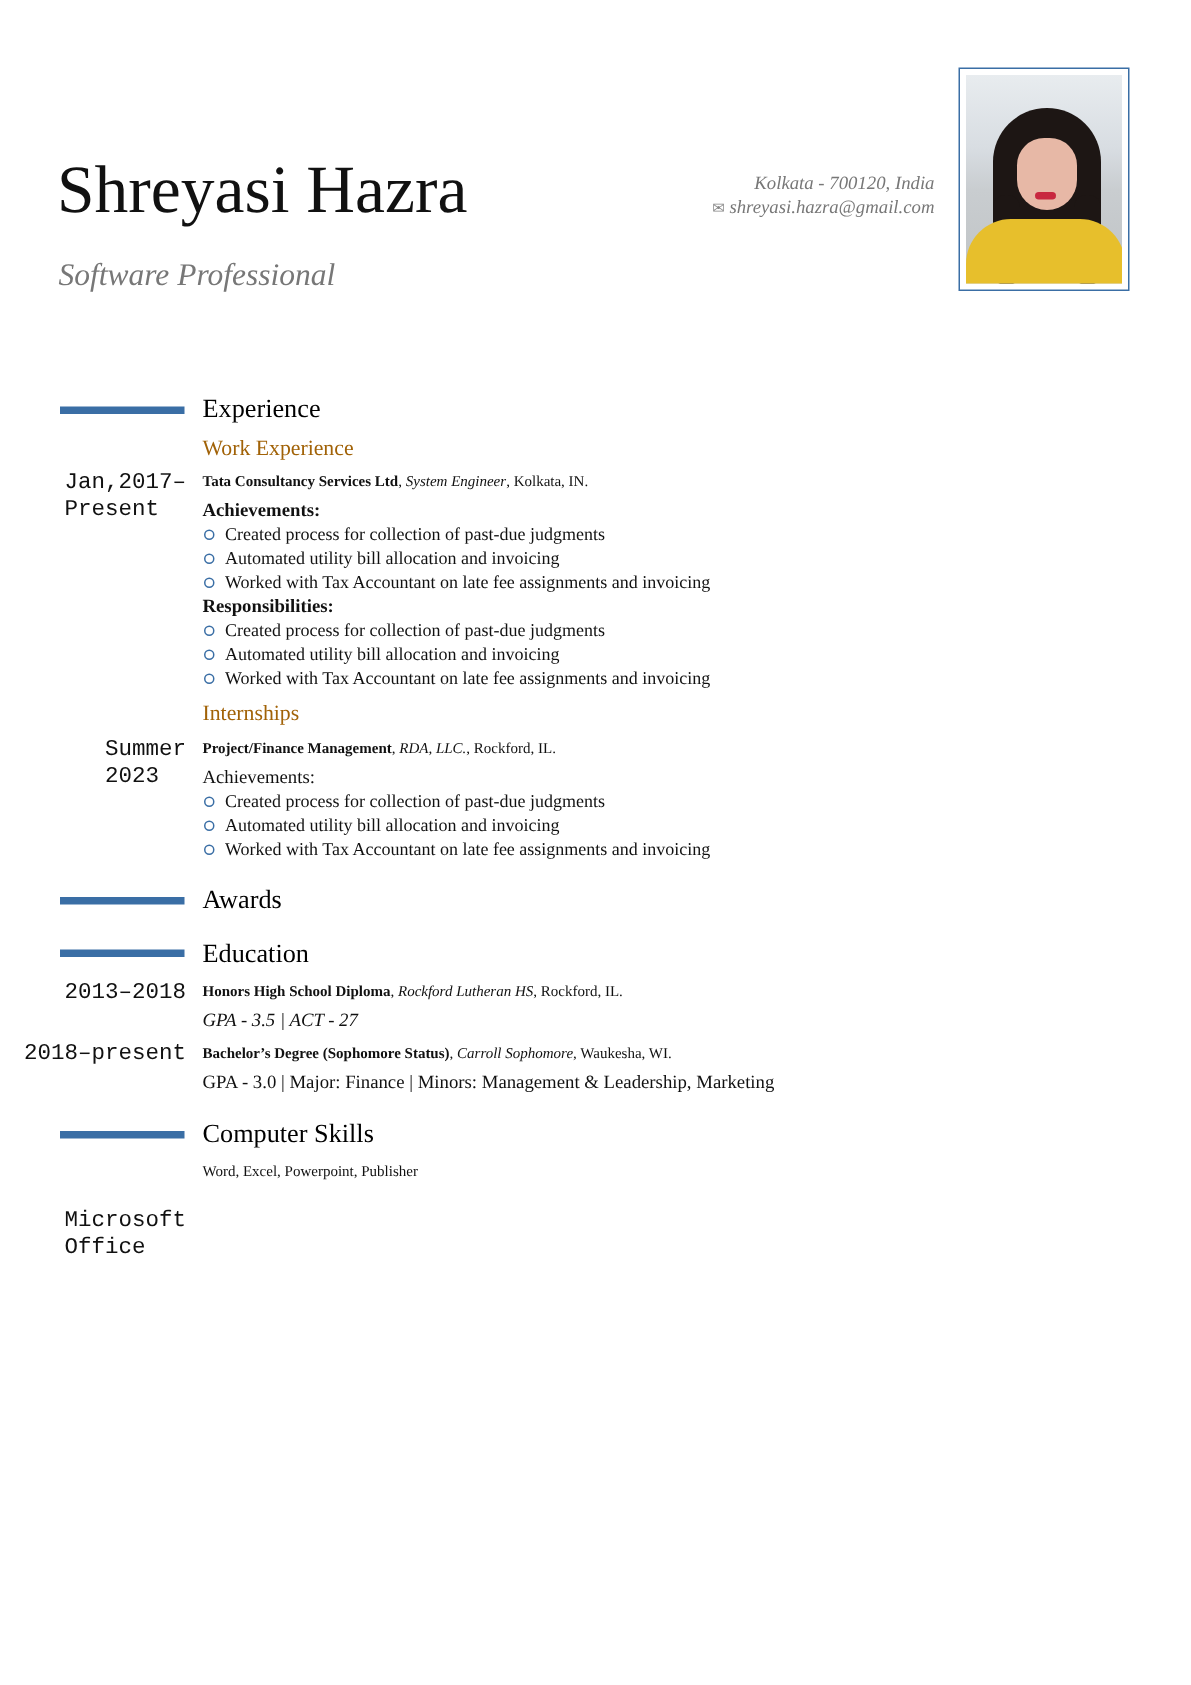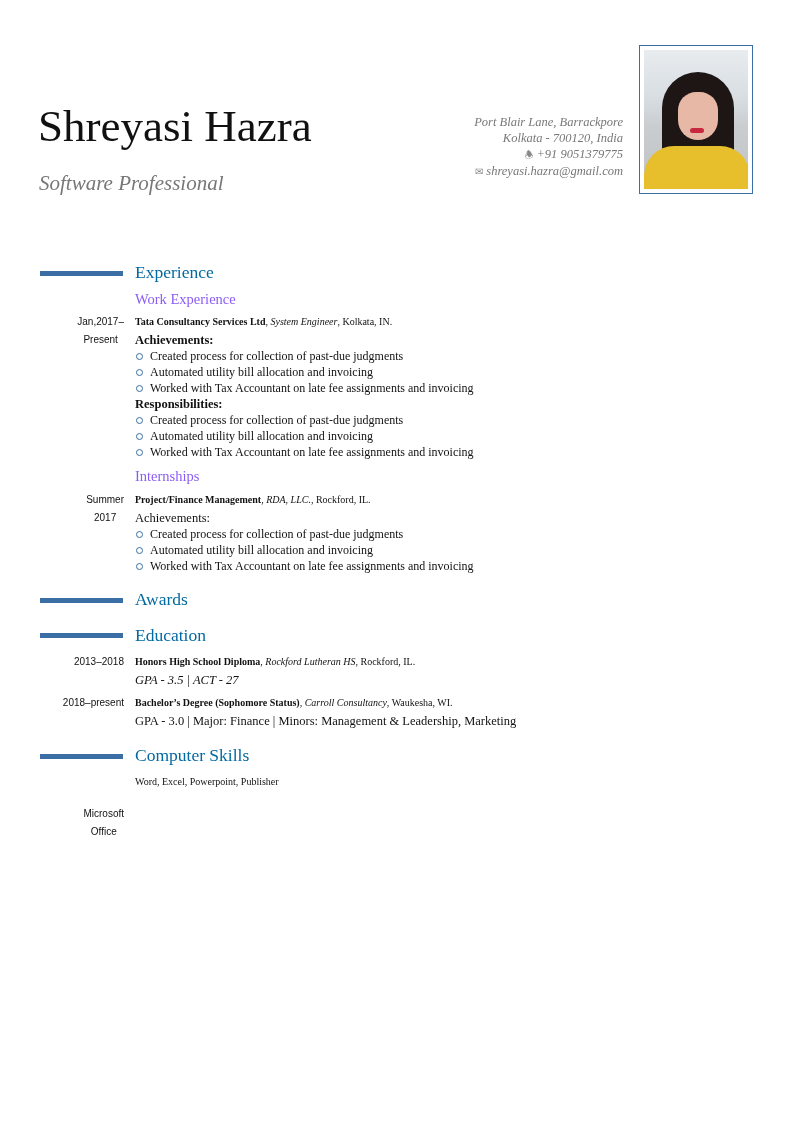--- a/index.html
+++ b/index.html
@@ -26,27 +26,27 @@
   .photo .lips { position: absolute; left: 46px; top: 78px; width: 14px; height: 5px;
                  background: #c8283f; border-radius: 4px; }
   .photo .shirt { position: absolute; left: 0; top: 96px; width: 106px; height: 50px;
                   background: #e7bf2c; border-radius: 30px 30px 0 0; }
   .photo .neck-hair-l { position: absolute; left: 18px; top: 80px; width: 18px; height: 60px; background:#1d1614; border-radius: 8px; }
   .photo .neck-hair-r { position: absolute; left: 72px; top: 80px; width: 18px; height: 60px; background:#1d1614; border-radius: 8px; }
 
   
   .section { position: absolute; left: 0; width: 794px; }
   .sec-bar { position: absolute; left: 40px; width: 83px; height: 5px; background: #3a6ea5; }
-  .sec-title { position: absolute; left: 135px; font-size: 17.5px; color: #0369a1;
+  .sec-title { position: absolute; left: 135px; font-size: 17.5px; color: #000000;
                font-family: "Liberation Serif", serif; white-space: nowrap; }
-  .subsec { position: absolute; left: 135px; font-size: 14.5px; color: #8b5cf6;
+  .subsec { position: absolute; left: 135px; font-size: 14.5px; color: #a16207;
             font-family: "Liberation Serif", serif; white-space: nowrap; }
 
-  .date { position: absolute; right: 670px; text-align: center; font-size: 10px; line-height: 18px;
-          font-family: Liberation Sans, sans-serif; white-space: nowrap; }
+  .date { position: absolute; right: 670px; text-align: left; font-size: 15px; line-height: 18px;
+          font-family: Liberation Mono, monospace; white-space: nowrap; }
   .entry-head { position: absolute; left: 135px; font-size: 10px; line-height: 18px;
                 font-family: "Liberation Serif", serif; white-space: nowrap; }
   .entry-head b { font-weight: bold; }
   .entry-head i { font-style: italic; }
   .label { position: absolute; left: 135px; font-size: 12.5px; line-height: 16px; font-weight: bold;
            font-family: "Liberation Serif", serif; white-space: nowrap; }
   .label.plain { font-weight: normal; }
   .bullets { position: absolute; left: 135px; margin: 0; padding: 0; list-style: none; }
   .bullets li { position: relative; padding-left: 15px; font-size: 12px; line-height: 16px;
                 font-family: "Liberation Serif", serif; white-space: nowrap; }
@@ -56,25 +56,21 @@
            font-family: "Liberation Serif", serif; white-space: nowrap; }
 </style>
 </head>
 <body>
 
 <div>
   <div class="name">Shreyasi Hazra</div>
   <div class="title">Software Professional</div>
 
   <div class="address">
-    <div>Port Blair Lane, Barrackpore</div>
     <div>Kolkata - 700120, India</div>
-    <div>
-      <span class="ico">🕭</span><span>+91 9051379775</span>
-    </div>
     <div>
       <span class="ico">✉</span><span>shreyasi.hazra@gmail.com</span>
     </div>
   </div>
 
   <div class="photo-frame">
     <div class="photo">
       <div class="hair"></div>
       <div class="neck-hair-l"></div>
       <div class="neck-hair-r"></div>
@@ -108,21 +104,21 @@
   <ul class="bullets" style="top:412px;">
     <li><span class="dot"></span><span>Created process for collection of past-due judgments</span></li>
     <li><span class="dot"></span><span>Automated utility bill allocation and invoicing</span></li>
     <li><span class="dot"></span><span>Worked with Tax Accountant on late fee assignments and invoicing</span></li>
   </ul>
 
   <div class="subsec" style="top:468px;">Internships</div>
 
   <div class="date" style="top:491px;">
     <div>Summer</div>
-    <div>2017</div>
+    <div>2023</div>
   </div>
   <div class="entry-head" style="top:491px;">
     <b>Project/Finance Management</b>, <i>RDA, LLC.</i>, <span>Rockford, IL.</span>
   </div>
   <div class="label plain" style="top:510px;">Achievements:</div>
   <ul class="bullets" style="top:526px;">
     <li><span class="dot"></span><span>Created process for collection of past-due judgments</span></li>
     <li><span class="dot"></span><span>Automated utility bill allocation and invoicing</span></li>
     <li><span class="dot"></span><span>Worked with Tax Accountant on late fee assignments and invoicing</span></li>
   </ul>
@@ -138,21 +134,21 @@
   <div class="sec-title" style="top:625px;">Education</div>
 
   <div class="date" style="top:653px;margin-left:12px;">2013–2018</div>
   <div class="entry-head" style="top:653px;">
     <b>Honors High School Diploma</b>, <i>Rockford Lutheran HS</i>, <span>Rockford, IL.</span>
   </div>
   <div class="small" style="top:672px;font-style:italic;">GPA - 3.5 | ACT - 27</div>
 
   <div class="date" style="top:694px;">2018–present</div>
   <div class="entry-head" style="top:694px;">
-    <b>Bachelor’s Degree (Sophomore Status)</b>, <i>Carroll Consultancy</i>, <span>Waukesha, WI.</span>
+    <b>Bachelor’s Degree (Sophomore Status)</b>, <i>Carroll Sophomore</i>, <span>Waukesha, WI.</span>
   </div>
   <div class="small" style="top:713px;">GPA - 3.0 | Major: Finance | Minors: Management &amp; Leadership, Marketing</div>
 </div>
 
 <div class="section" style="top:0;">
   <div class="sec-bar" style="top:754px;"></div>
   <div class="sec-title" style="top:745px;">Computer Skills</div>
   <div class="date" style="top:805px;">
     <div>Microsoft</div>
     <div>Office</div>

